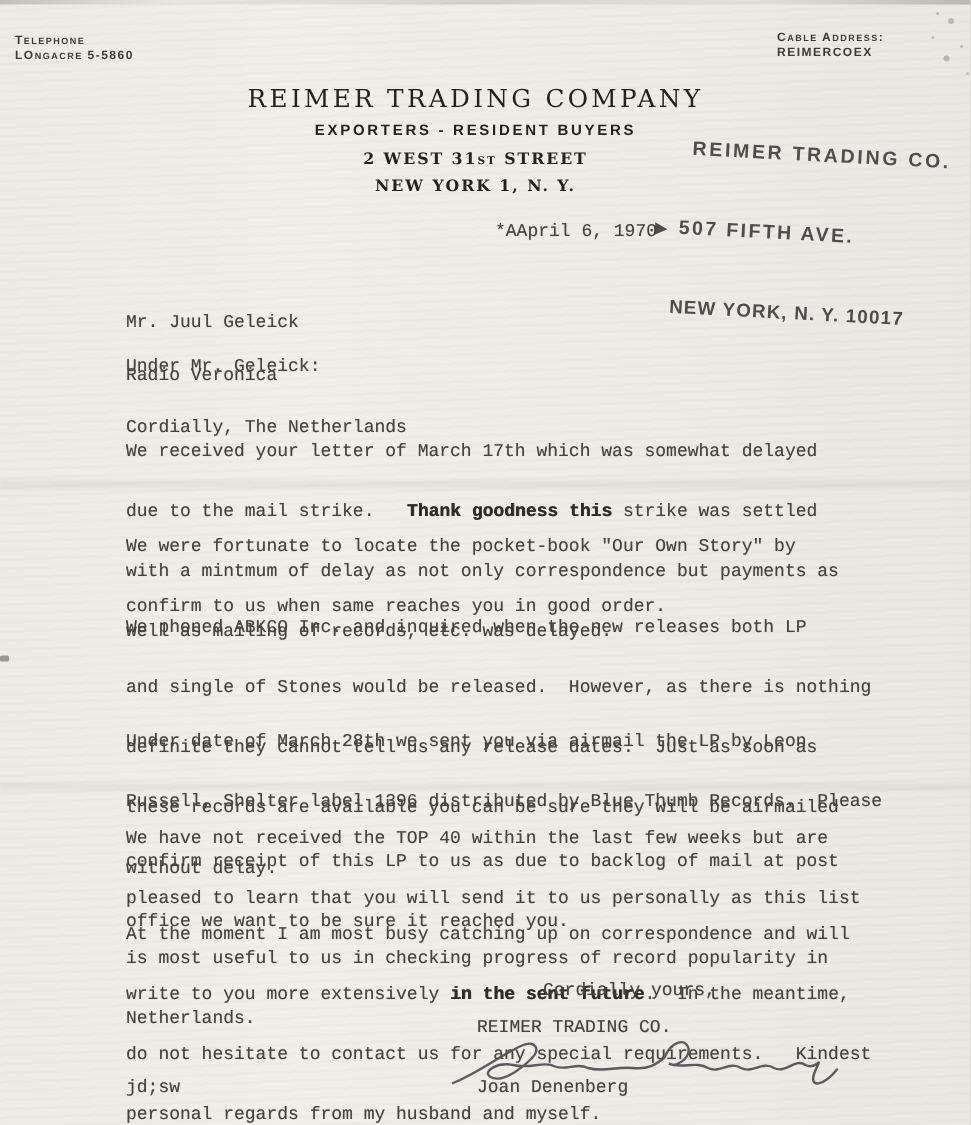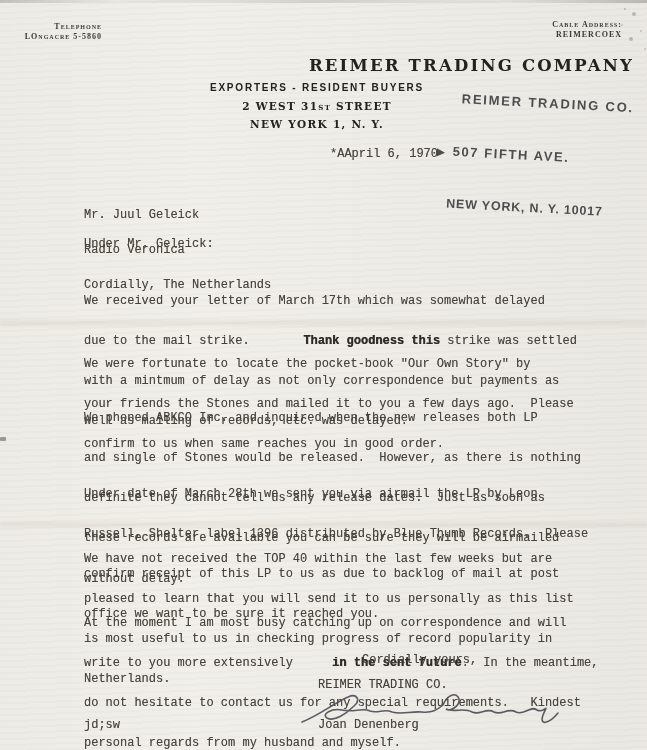--- a/index.html
+++ b/index.html
@@ -19,47 +19,47 @@
     background:linear-gradient(90deg, rgba(70,70,70,.25), rgba(70,70,70,.04) 18%, rgba(70,70,70,.16) 48%, rgba(70,70,70,.05) 78%, rgba(95,95,95,.35)); }
   .band { position:absolute; left:0; right:0; background:rgba(140,135,122,0.10); filter:blur(1.5px); }
   .band.b1 { top:320px; height:6px; }
   .band.b2 { top:522px; height:5px; }
   .speckles { position:absolute; top:8px; left:624px; width:2px; height:2px; border-radius:50%;
     background:#8a8a84; opacity:.55;
     box-shadow: 9px 5px 0 1px #94948e, -3px 16px 0 #9a9a92, 6px 30px 0 1px #90908a, 16px 22px 0 #98988f, 20px 40px 0 #9c9c94; }
   .edge-dash { position:absolute; left:0; top:437px; width:6px; height:4px; background:#5a574f; opacity:.55; border-radius:1px; }
 
   
-  .lh-small { position:absolute; text-align:right;
-    font-family:Liberation Serif, serif; font-weight:bold;
+  .lh-small { position:absolute; text-align:left;
+    font-family:Liberation Sans, sans-serif; font-weight:bold;
     font-variant:small-caps; font-size:8px; letter-spacing:1px;
     color:#3b3a38; line-height:10px; }
   .lh-left  { top:22px; left:10px; width:92px; }
   .lh-right { top:20px; left:518px; width:104px; }
 
   .lh-center { position:absolute; top:56px; left:0; width:634px; text-align:center; color:#23221f; }
-  .lh-name { font-family:"DejaVu Serif", serif; font-weight:bold; font-size:16.5px; letter-spacing:2.2px;text-align:right; }
+  .lh-name { font-family:"DejaVu Serif", serif; font-weight:normal; font-size:16.5px; letter-spacing:2.2px; }
   .lh-tag  { margin-top:7px; font-family:"Liberation Sans", sans-serif; font-weight:bold; font-size:10px; letter-spacing:1.8px; }
   .lh-street { margin-top:7px; font-family:"DejaVu Serif", serif; font-weight:bold; font-size:10.5px; letter-spacing:1.3px; font-variant:small-caps; }
   .lh-city { margin-top:6px; font-family:"DejaVu Serif", serif; font-weight:bold; font-size:10.5px; letter-spacing:1.3px; }
 
   
   .stamp { position:absolute; left:440px; top:54px; transform:rotate(3deg); transform-origin:left top;
     font-family:"Liberation Sans", sans-serif; font-weight:bold; color:#38383a; opacity:.88;
     line-height:17.5px; white-space:pre; }
   .stamp .s1 { font-size:13px; letter-spacing:1.8px; margin-left:24px; }
   .stamp .s2 { font-size:13px; letter-spacing:1.6px; margin-left:2px; }
   .stamp .s3 { font-size:12.5px; letter-spacing:0.8px; margin-left:14px; }
   .stamp .arrow { font-size:10px; letter-spacing:0; margin-right:8px; }
 
   
   .tw { position:absolute; font-size:12px; line-height:13.4px; white-space:pre;
     text-shadow:0 0 0.5px rgba(70,64,56,0.45); }
   .addr { line-height:11.6px; }
-  .b { font-weight:bold; color:#2f2b27; text-shadow:0.4px 0 0 rgba(45,40,34,0.85);margin-left:32px; }
+  .b { font-weight:bold; color:#2f2b27; text-shadow:0.4px 0 0 rgba(45,40,34,0.85); }
 
   .sig-svg { position:absolute; left:296px; top:686px; }
 </style>
 </head>
 <body>
 
 <div class="paper">
 
   <div class="edge-top"></div>
   <div class="band b1"></div>
@@ -101,21 +101,20 @@
 
   <div class="tw" style="left:84px; top:268px;">
     <div>We received your letter of March 17th which was somewhat delayed</div>
     <div><span>due to the mail strike.   </span><span class="b">Thank goodness this</span><span> strike was settled</span></div>
     <div>with a mintmum of delay as not only correspondence but payments as</div>
     <div>well as mailing of records, etc. was delayed.</div>
   </div>
 
   <div class="tw" style="left:84px; top:331px;">
     <div>We were fortunate to locate the pocket-book "Our Own Story" by</div>
-    <div>your friends the Stones and mailed it to you a few days ago.  Please</div>
     <div>confirm to us when same reaches you in good order.</div>
   </div>
 
   <div class="tw" style="left:84px; top:385px;">
     <div>We phoned ABKCO Inc. and inquired when the new releases both LP</div>
     <div>and single of Stones would be released.  However, as there is nothing</div>
     <div>definite they cannot tell us any release dates.  Just as soon as</div>
     <div>these records are available you can be sure they will be airmailed</div>
     <div>without delay.</div>
   </div>

